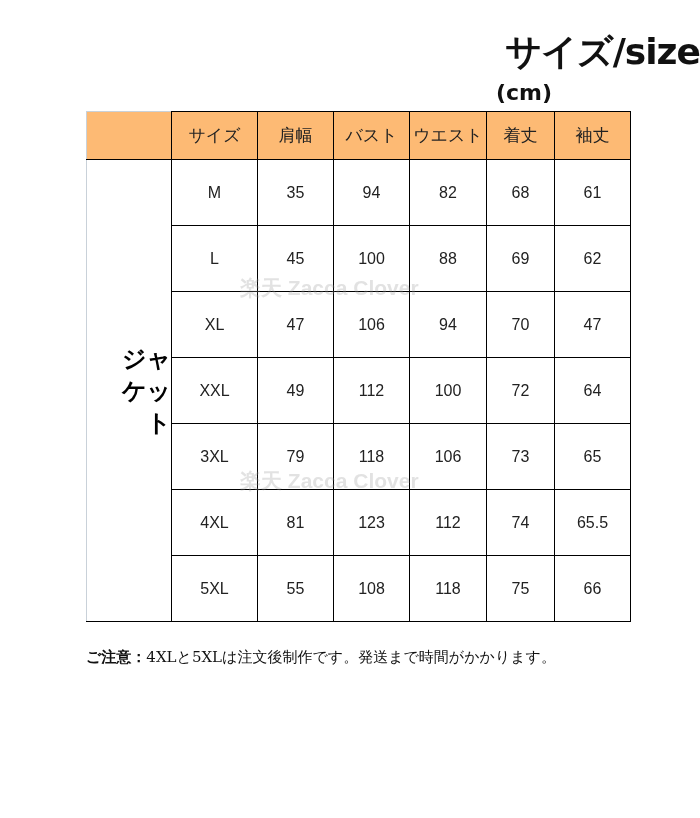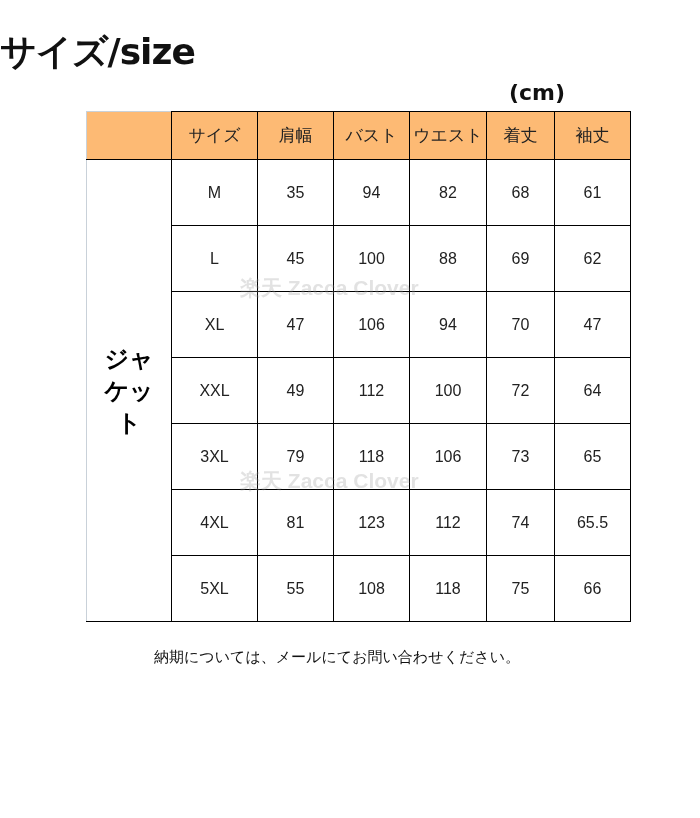--- a/index.html
+++ b/index.html
@@ -1,24 +1,24 @@
 <!DOCTYPE html>
 <html><head>
 <meta charset="utf-8">
 <style>
   html, body { margin: 0; padding: 0; background: #ffffff; }
   body { width: 700px; height: 818px; position: relative; overflow: hidden; font-family: "DejaVu Sans", sans-serif; color: #111; }
-  .title { position: absolute; left: 0; width: 700px; top: 28px; text-align: left; font-size: 36px; font-weight: bold; letter-spacing: -1px; }
-  .unit { position: absolute; left: 509px; top: 80px; font-size: 22px; font-weight: bold; }
+  .title { position: absolute; left: 0; width: 700px; top: 28px; text-align: right; font-size: 36px; font-weight: bold; letter-spacing: -1px; }
+  .unit { position: absolute; left: 496px; top: 80px; font-size: 22px; font-weight: bold; }
   table.size { position: absolute; left: 86px; top: 111px; border-collapse: collapse; table-layout: fixed; }
   table.size td, table.size th { border: 1.5px solid #000; text-align: center; vertical-align: middle; padding: 0; font-weight: normal; }
   table.size th { background: #fdba74; height: 47px; font-size: 17px; color: #222; }
   table.size td { height: 65px; font-size: 16px; color: #222; font-family: "Liberation Sans", sans-serif; }
   table.size th.corner { border-left: 1.5px solid #c9d1d9; border-top: 1.5px solid #c9d1d9; }
-  table.size td.cat { border-left: 1.5px solid #c9d1d9; font-size: 24px; font-weight: bold; color: #000; line-height: 32px; font-family: "DejaVu Sans", sans-serif; }
+  table.size td.cat { border-left: 1.5px solid #c9d1d9; font-size: 24px; font-weight: bold; color: #000; line-height: 32px; font-family: "DejaVu Sans", sans-serif; text-align: right; }
   table.size th:last-child, table.size td:last-child { border-right: 1.5px solid #000; }
   .wm { position: absolute; left: 240px; font-size: 21px; font-weight: bold; color: rgba(150,150,150,0.28); font-family: "Liberation Sans", sans-serif; pointer-events: none; letter-spacing: 0px; }
   .note { position: absolute; left: 86px; top: 644px; font-size: 15px; line-height: 26px; font-family: "DejaVu Serif", serif; color: #111; }
   .note .label { font-weight: bold; font-family: "DejaVu Sans", sans-serif; }
   .note .line2 { padding-left: 68px; }
 </style>
 </head>
 <body>
 
 <div class="title">サイズ/size</div>
@@ -101,14 +101,14 @@
     <td>75</td>
     <td>66</td>
   </tr>
 </tbody>
   </table>
 
 <div class="wm" style="top:274px;">楽天 Zacca Clover</div>
 <div class="wm" style="top:467px;">楽天 Zacca Clover</div>
 
 <div class="note">
-  <div class="line2">納期については、メールにてお問い合わせください。</div>
+  <div><span class="label">ご注意：</span><span>4XLと5XLは注文後制作です。発送まで時間がかかります。</span></div>
 </div>
 
 </body></html>

